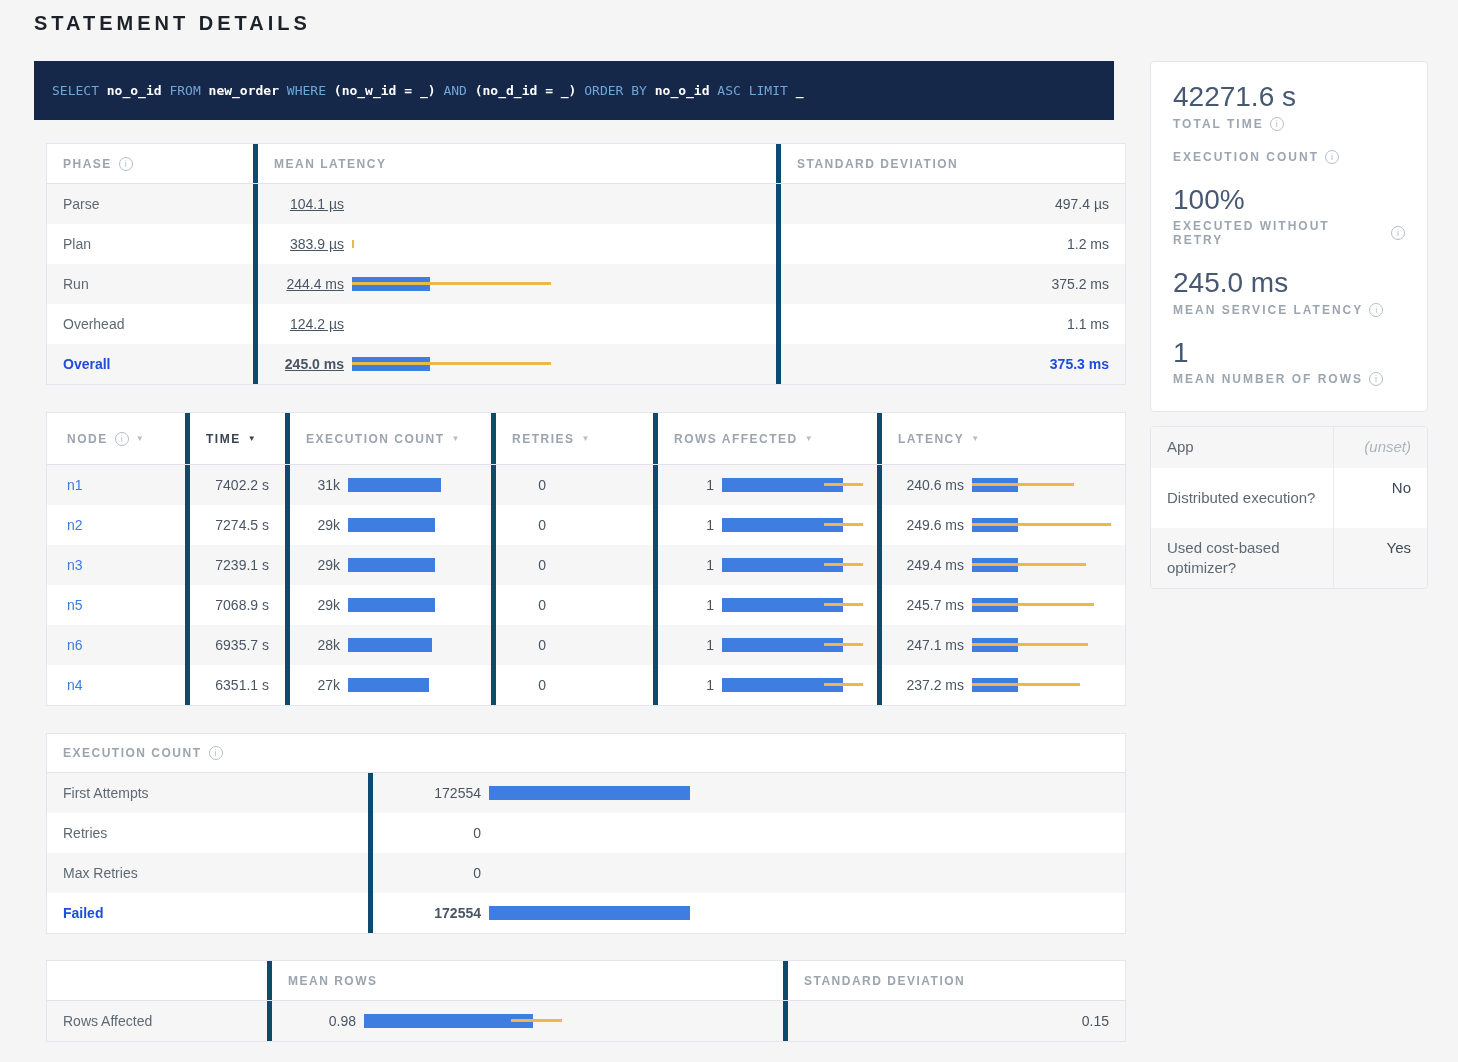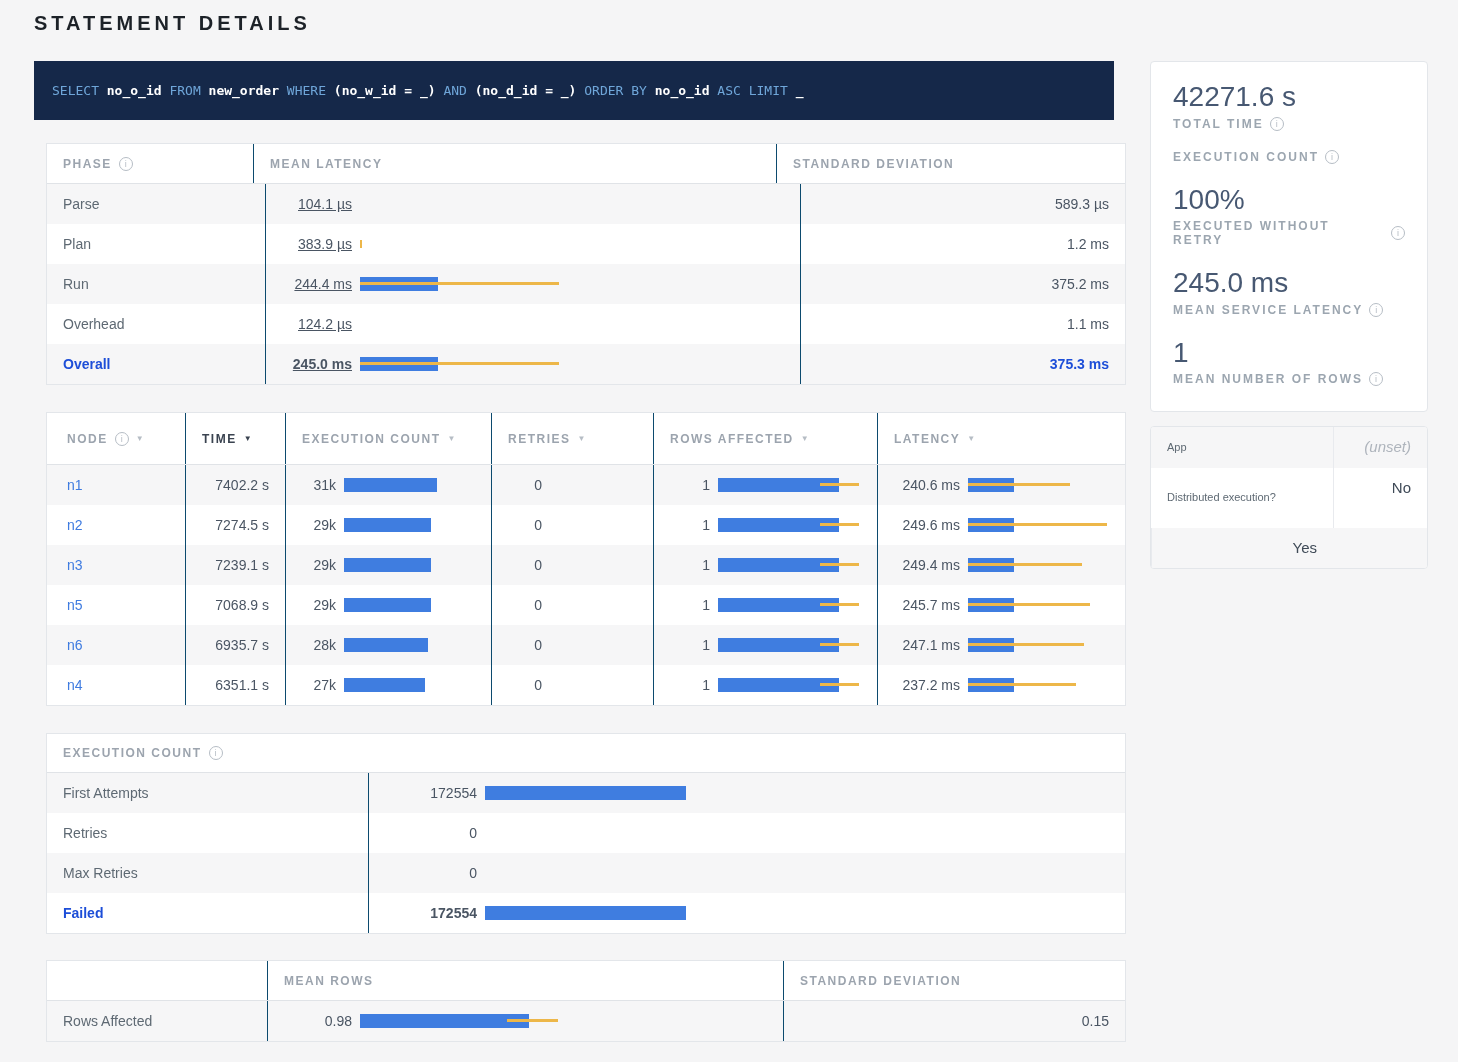--- a/index.html
+++ b/index.html
@@ -17,30 +17,30 @@
              font-family:"DejaVu Sans Mono", monospace; font-size:13px; color:#FFFFFF; white-space:nowrap; }
   .sql-bar .kw { color:#6FA6D9; font-weight:400; }
   .sql-bar .id { color:#FFFFFF; font-weight:700; }
 
   
   .tbl { width:1080px; background:#FFFFFF; border:1px solid #E3E6EA;margin-left:12px; }
   .trow { display:grid; align-items:center; }
   .trow.shade { background:#F6F6F7; }
   .hrow { background:#FFFFFF; }
   .cell { height:100%; display:flex; align-items:center; font-size:14px; color:#5E6973; overflow:hidden; }
-  .cell.vline { border-left:1px solid #0c4a6e; }
+  .cell.vline { border-left:5px solid #0c4a6e; }
   .hcell { font-size:12px; font-weight:700; letter-spacing:1.5px; color:#9CA4AE; }
   .hrow { border-bottom:1px solid #E0E3E7; }
   .pl16 { padding-left:16px; } .pl20 { padding-left:20px; }
   .right { justify-content:flex-end; padding-right:16px; }
   .bold { font-weight:700; color:#1d4ed8; }
   .num { color:#4A5563; }
 
   .phase-grid { grid-template-columns:206px 523px 1fr; }
-  .phase-grid.trow-h { height:40px; } .phase-grid.trow-d { height:40px;gap:12px; }
+  .phase-grid.trow-h { height:40px; } .phase-grid.trow-d { height:40px; }
 
   .node-grid { grid-template-columns:138px 100px 206px 162px 224px 1fr; }
   .node-grid.trow-h { height:52px; } .node-grid.trow-d { height:40px; }
 
   .exec-grid { grid-template-columns:321px 1fr; }
   .exec-h { height:39px; display:flex; align-items:center; border-bottom:1px solid #E0E3E7; }
   .exec-grid.trow-d { height:40px; }
 
   .rows-grid { grid-template-columns:220px 516px 1fr; }
   .rows-grid.trow-h { height:40px; } .rows-grid.trow-d { height:40px; }
@@ -67,21 +67,21 @@
   .card { background:#FFFFFF; border:1px solid #E3E6EA; border-radius:4px; }
   .summary-card { padding:18px 22px 6px 22px; }
   .stat { margin-bottom:19px; }
   .stat-value { font-size:28px; color:#475872; line-height:1.2; }
   .stat-label { display:flex; align-items:center; font-size:12px; font-weight:700; letter-spacing:2px; color:#9CA6B0; margin-top:3px; }
   .stat-label .info { margin-left:6px; }
 
   .details-card { margin-top:14px; overflow:hidden; }
   .drow { display:grid; grid-template-columns:182px 1fr; }
   .drow.shade { background:#F6F6F7; }
-  .dlabel { padding:10px 14px 10px 16px; font-size:11px; color:#5E6973; line-height:1.35; display:flex; align-items:center; }
+  .dlabel { padding:10px 14px 10px 16px; font-size:15px; color:#5E6973; line-height:1.35; display:flex; align-items:center; }
   .dvalue { padding:10px 16px 10px 10px; font-size:15px; color:#3F4A57; text-align:right; border-left:1px solid #E8EAEE;
             display:flex; align-items:center; justify-content:flex-end; line-height:1.35; }
   .dvalue.muted { color:#AEB4BC; font-style:italic; }
 
   .mt23 { margin-top:23px; } .mt27 { margin-top:27px; } .mt26 { margin-top:26px; }
 </style>
 </head>
 <body>
 
 <div class="page">
@@ -104,21 +104,21 @@
           <div class="cell hcell pl16 vline">MEAN LATENCY</div>
           <div class="cell hcell pl16 vline">STANDARD DEVIATION</div>
         </div>
         <div class="trow phase-grid trow-d shade">
           <div class="cell pl16">Parse</div>
           <div class="cell vline">
               <div class="bar-cell">
                 <span class="bar-val w70">104.1 µs</span>
               </div>
             </div>
-          <div class="cell right num vline">589.3 µs</div>
+          <div class="cell right num vline">497.4 µs</div>
         </div>
         <div class="trow phase-grid trow-d">
           <div class="cell pl16">Plan</div>
           <div class="cell vline">
               <div class="bar-cell">
                 <span class="bar-val w70">383.9 µs</span>
                 <span class="bar-track">
                   <span class="bar-yellow tick" style="left: 0px; width: 2px;"></span>
                 </span>
               </div>
@@ -519,18 +519,19 @@
       <div class="card details-card">
         <div class="drow shade">
           <div class="dlabel">App</div>
           <div class="dvalue muted">(unset)</div>
         </div>
         <div class="drow">
           <div class="dlabel" style="min-height:60px;">Distributed execution?</div>
           <div class="dvalue" style="align-items:flex-start;">No</div>
         </div>
         <div class="drow shade">
+          <div class="dlabel" style="min-height:60px;">Used cost-based optimizer?</div>
           <div class="dvalue" style="align-items:flex-start;text-align:center;">Yes</div>
         </div>
       </div>
     </div>
   </div>
 </div>
 
 </body></html>

